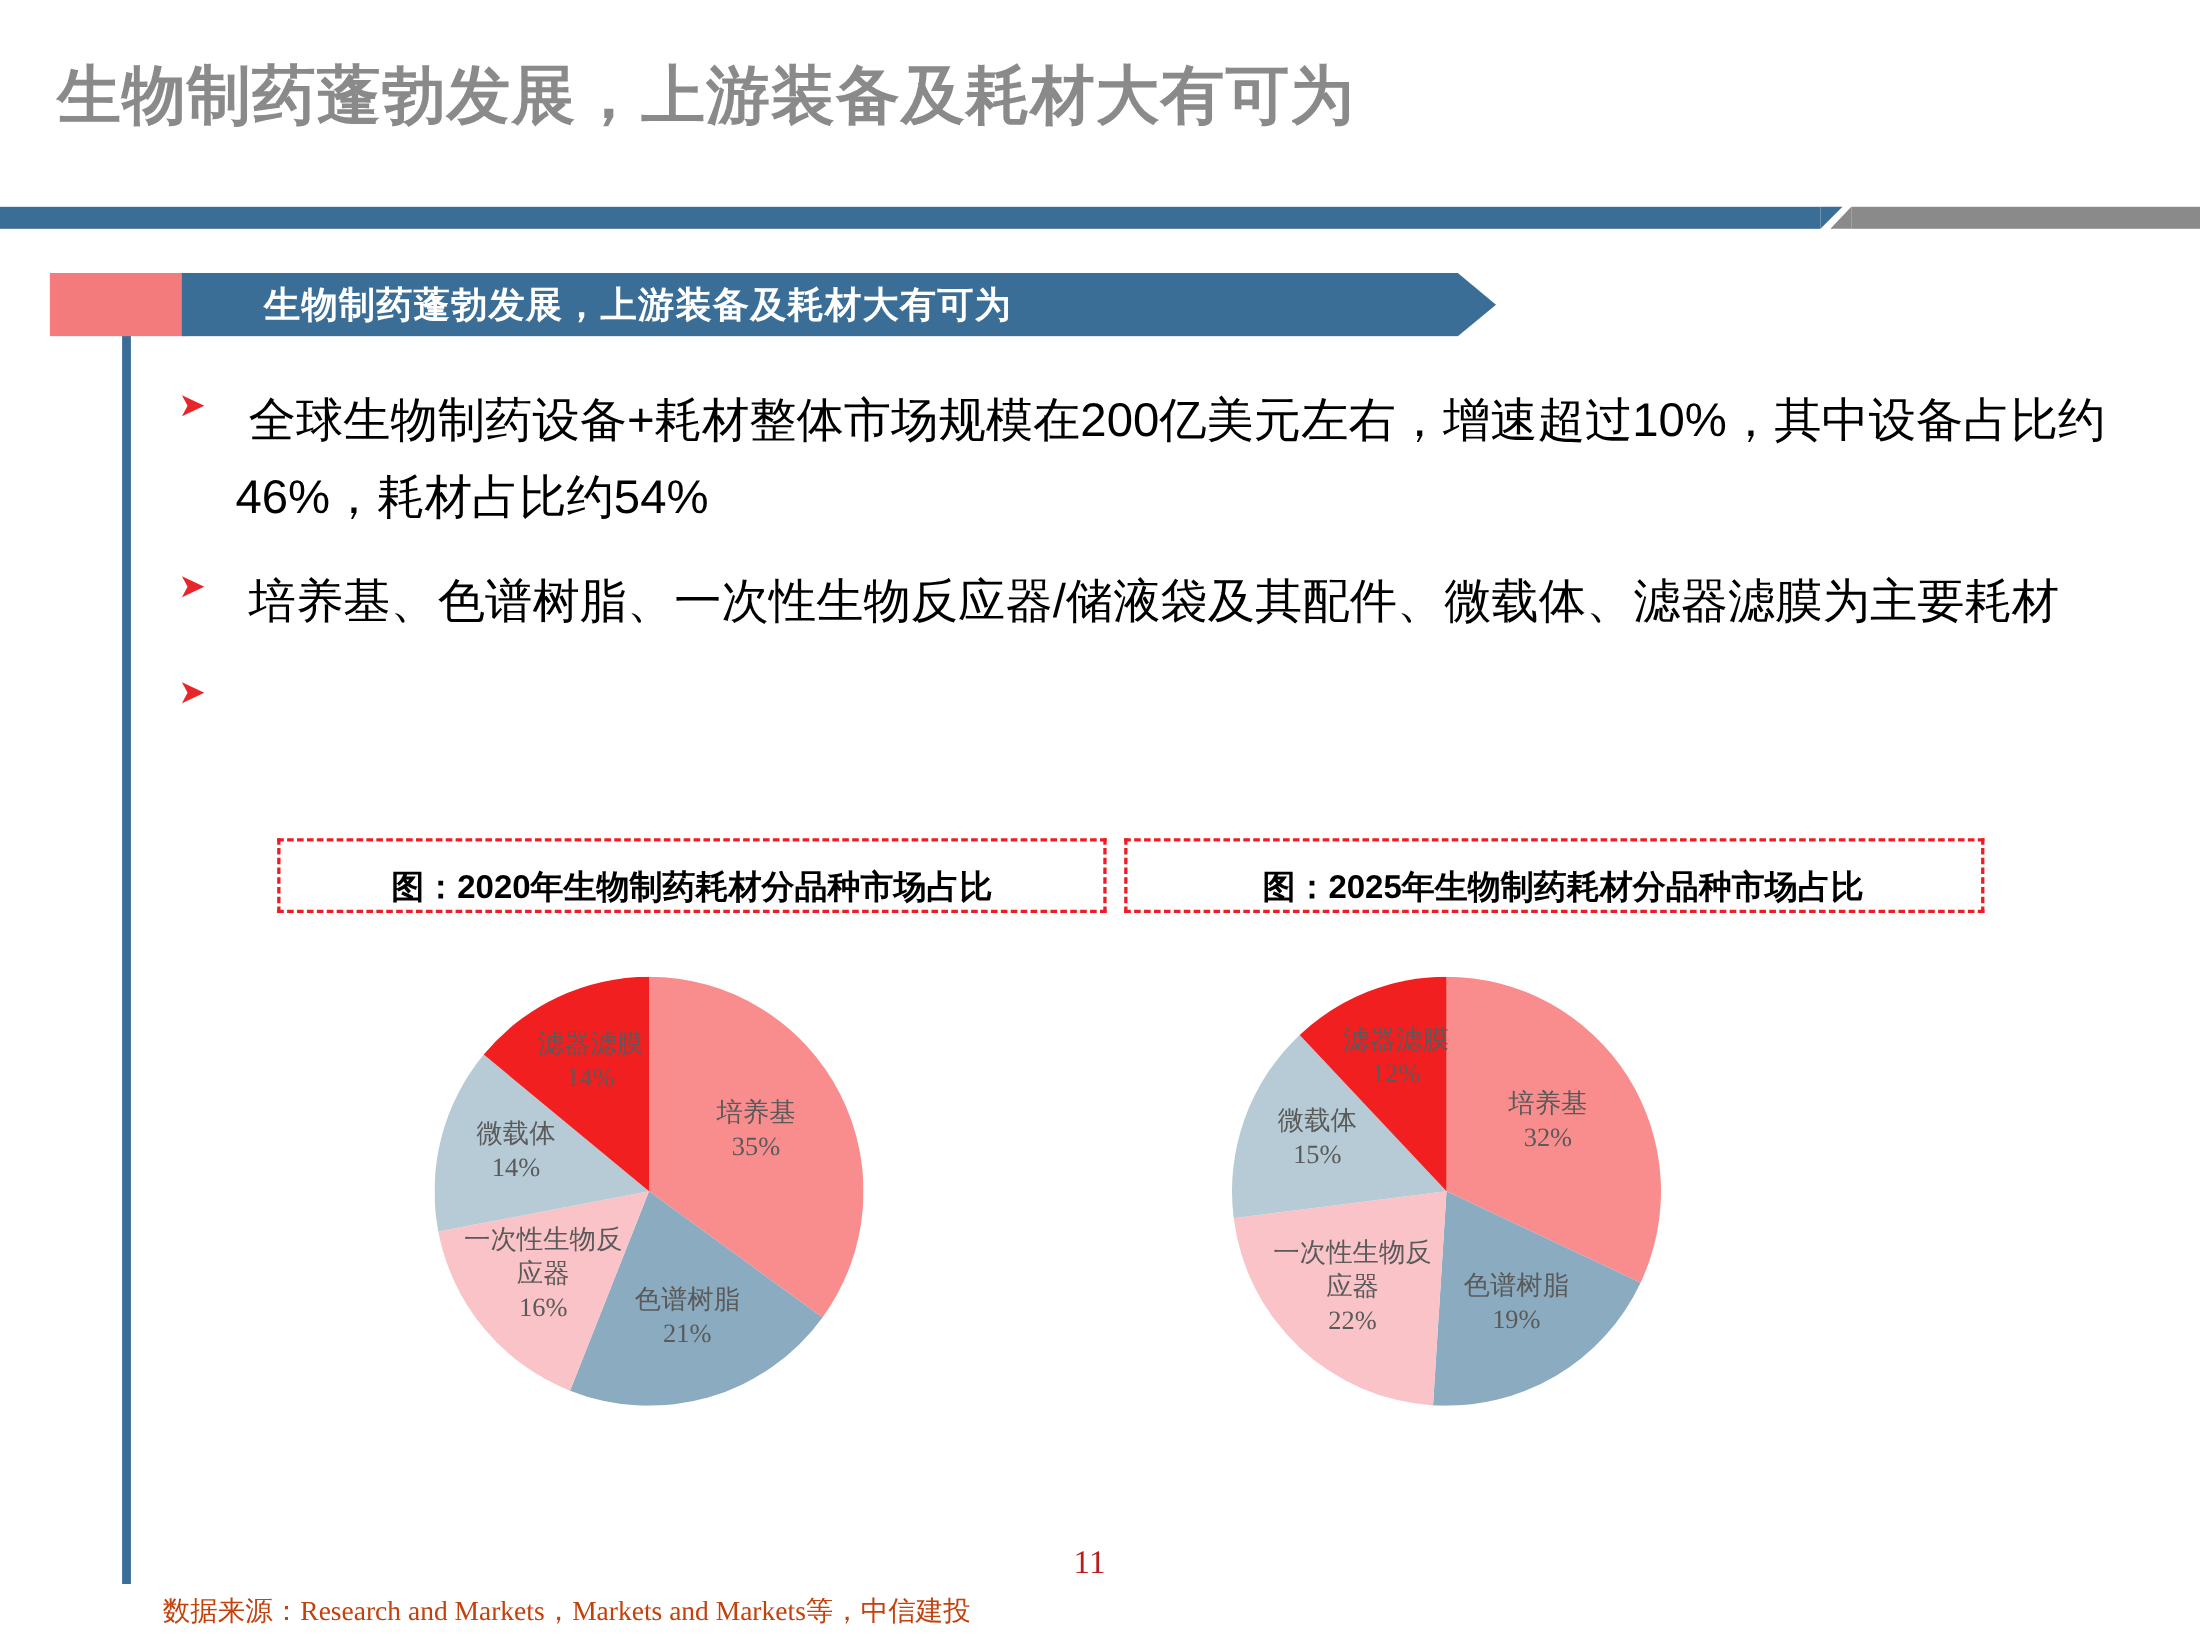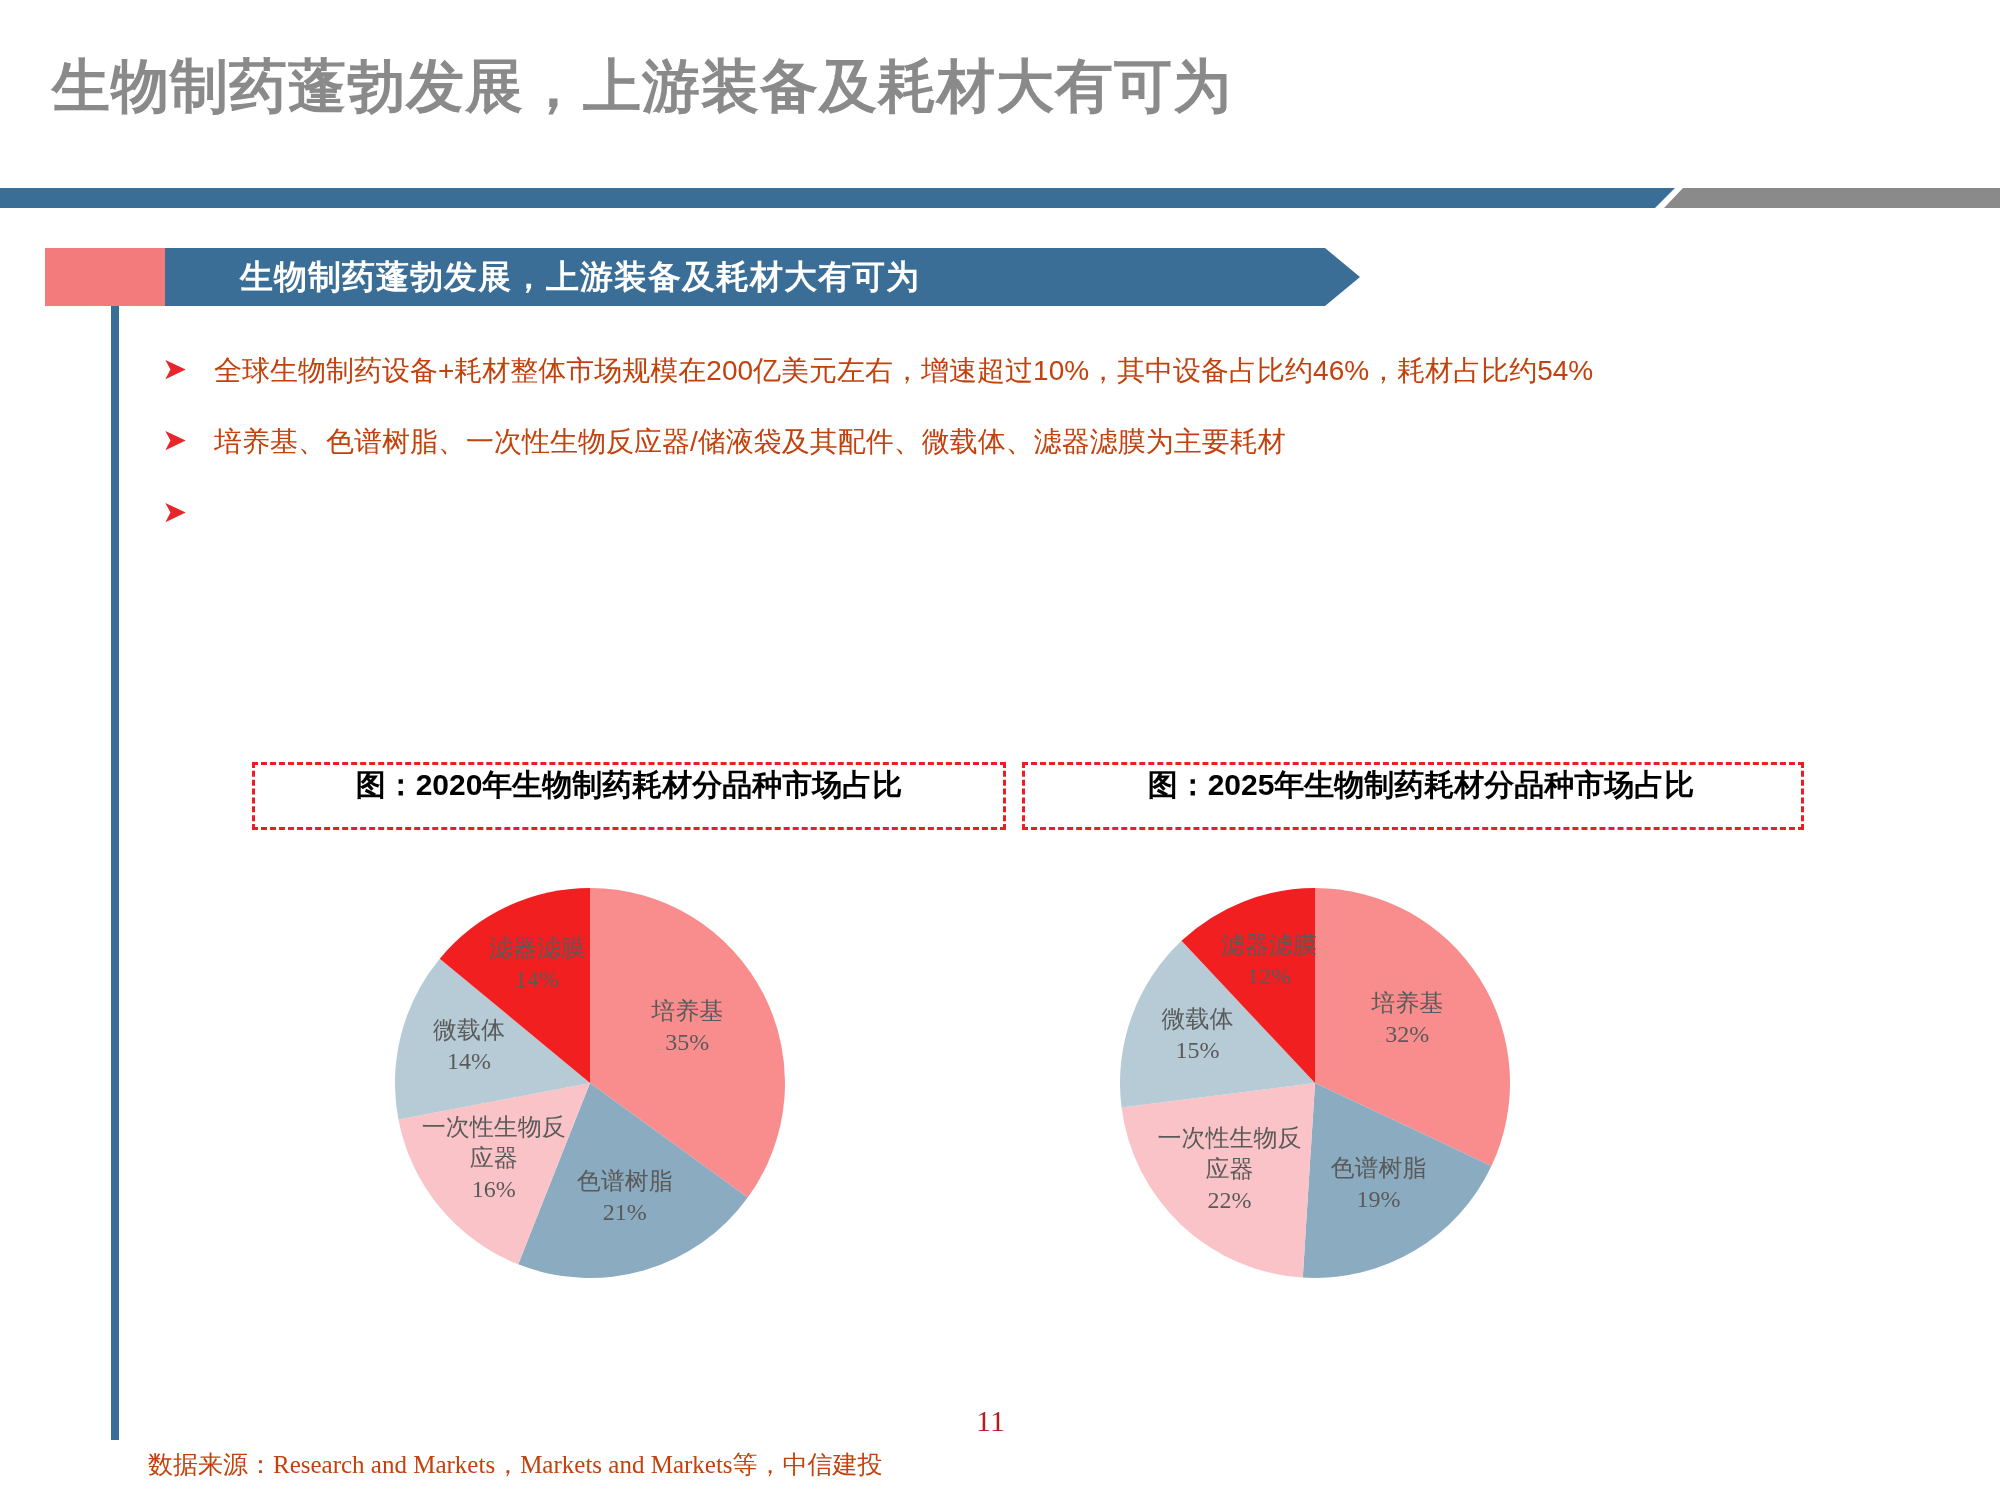--- a/index.html
+++ b/index.html
@@ -63,29 +63,30 @@
 
   
   .bullets{position:absolute;left:152px;top:348px;width:1800px;}
   .bullet{position:relative;padding-left:62px;margin-bottom:26px;}
   .bullet .arrow{
     position:absolute;left:10px;top:6px;
     color:#e8262a;font-size:30px;line-height:1;
     font-family:"DejaVu Sans",sans-serif;
   }
   .bullet .btext{
-    font-size:28px;color:#c2410c;line-height:1.62;
+    font-size:43px;color:#000000;line-height:1.62;
     font-family:"Liberation Sans","DejaVu Sans",sans-serif;
+    margin-left:12px;
   }
 
   
   .charttitle{
     position:absolute;height:62px;
     border:3px dashed #ee1c25;
-    display:flex;align-items:flex-start;justify-content:center;
+    display:flex;align-items:flex-end;justify-content:center;
   }
   .charttitle span{
     font-size:30px;font-weight:bold;color:#000;white-space:nowrap;
   }
   #ct-left{left:252px;top:762px;width:748px;}
   #ct-right{left:1022px;top:762px;width:760px;padding-left:16px;}
 
   
   .pie-wrap{position:absolute;}
   #pie-left{left:395px;top:888px;}

